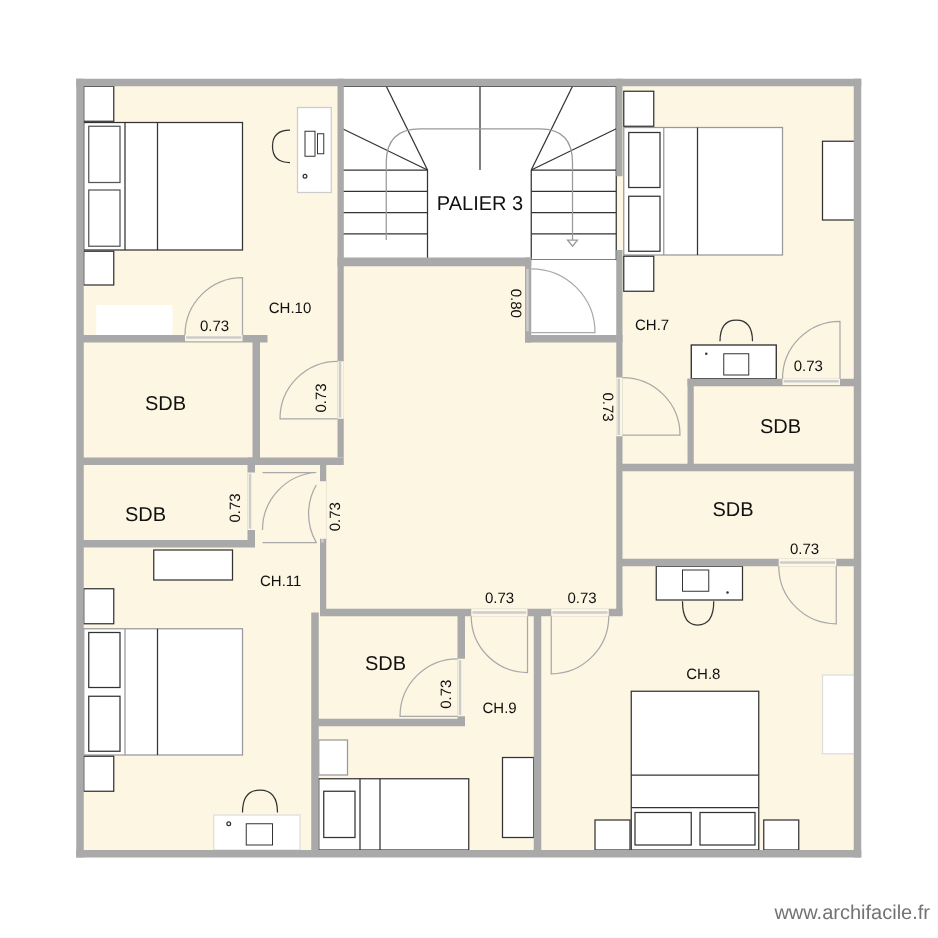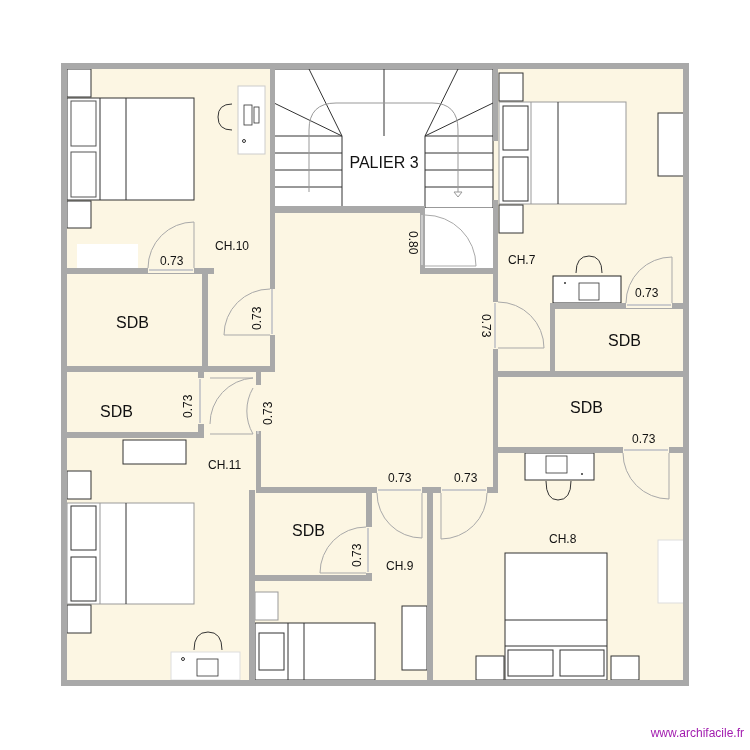--- a/index.html
+++ b/index.html
@@ -2,21 +2,21 @@
 <html><head>
 <meta charset="utf-8">
 <style>
   html, body { margin: 0; padding: 0; background: #ffffff; }
   body { width: 750px; height: 750px; position: relative; overflow: hidden; font-family: "Liberation Sans", sans-serif; }
   #plan { position: absolute; left: 0; top: 0; width: 750px; height: 750px; }
   .room-label { font-family: "Liberation Sans", sans-serif; font-size: 16px; fill: #111; }
   .room-label-sm { font-family: "Liberation Sans", sans-serif; font-size: 12px; fill: #111; }
   .dim { font-family: "Liberation Sans", sans-serif; font-size: 12px; fill: #111; }
   .palier { font-family: "Liberation Sans", sans-serif; font-size: 16px; fill: #111; }
-  .watermark { position: absolute; right: 6px; bottom: 10px; font-size: 12px; color: #a21caf; }
+  .watermark { position: absolute; right: 6px; bottom: 10px; font-size: 16px; color: #737373; }
 </style>
 </head>
 <body>
 
 <svg id="plan" viewBox="0 0 750 750" xmlns="http://www.w3.org/2000/svg">
 
   <rect x="64" y="67" width="621" height="617" fill="#fcf6e3"></rect>
 
   <g>
     <rect x="274" y="69" width="219" height="139" fill="#ffffff" stroke="#333" stroke-width="1"></rect>

